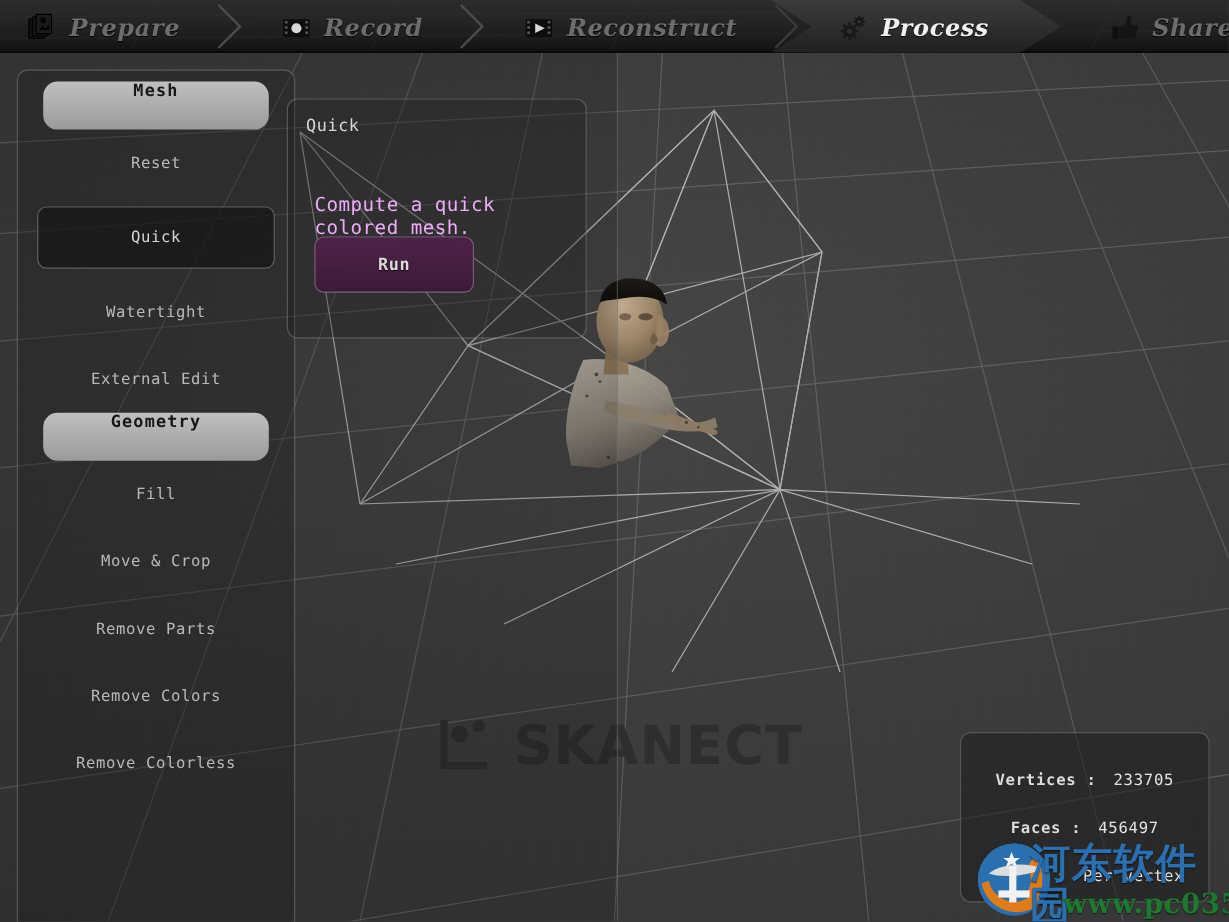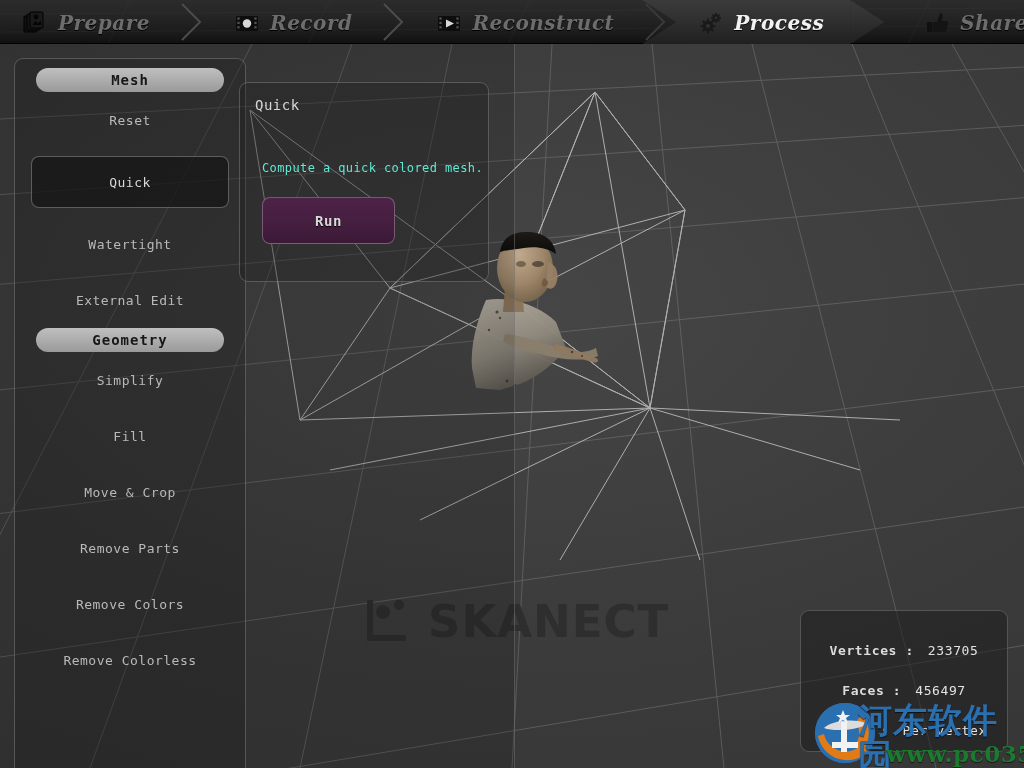--- a/index.html
+++ b/index.html
@@ -106,24 +106,24 @@
   .sidebar {
     position:absolute; left:14px; top:58px; width:232px; height:720px;
     border:1px solid rgba(150,150,150,.42);
     border-radius:9px;
     background:rgba(28,28,28,.30);
     padding-top:9px;
     z-index:20;
     overflow:hidden;
   }
   .section-header {
-    margin:0 auto 0; width:188px; height:24px;
+    margin:0 auto 0; width:188px; height:40px;
     border-radius:12px;
     background:linear-gradient(180deg,#bfbfbf 0%,#ababab 55%,#9a9a9a 100%);
-    display:flex; align-items:center; justify-content:center;
+    display:flex; align-items:flex-start; justify-content:center;
     cursor:pointer;
   }
   .section-header .sh-label {
     font-family:"DejaVu Sans Mono", monospace;
     font-weight:bold; font-size:14px; color:#171717; letter-spacing:1px;
   }
   .side-item {
     height:56px; display:flex; align-items:center; justify-content:center;
     cursor:pointer;
   }
@@ -148,21 +148,21 @@
     z-index:20;
   }
   .props-title {
     position:absolute; left:15px; top:14px;
     font-family:"DejaVu Sans Mono", monospace;
     font-size:14px; color:#d6d6d6; letter-spacing:.5px;
   }
   .props-desc {
     position:absolute; left:22px; top:78px;
     font-family:"DejaVu Sans Mono", monospace;
-    font-size:12px; color:#5eead4; letter-spacing:.4px;
+    font-size:16px; color:#f0abfc; letter-spacing:.4px;
   }
   .run-button {
     position:absolute; left:22px; top:114px; width:133px; height:47px;
     border:1px solid rgba(165,140,165,.55);
     border-radius:8px;
     background:linear-gradient(180deg,#4d2248 0%,#461f41 50%,#3c1937 100%);
     display:flex; align-items:center; justify-content:center;
     cursor:pointer;
     text-align:right;
   }
@@ -448,23 +448,20 @@
       <span class="si-label">Watertight</span>
     </div>
     <div class="side-item">
       <span class="si-label">External Edit</span>
     </div>
 
     <div class="section-header">
       <span class="sh-label">Geometry</span>
     </div>
     <div class="side-item">
-      <span class="si-label">Simplify</span>
-    </div>
-    <div class="side-item">
       <span class="si-label">Fill</span>
     </div>
     <div class="side-item">
       <span class="si-label">Move &amp; Crop</span>
     </div>
     <div class="side-item">
       <span class="si-label">Remove Parts</span>
     </div>
 
     <div class="side-item">

